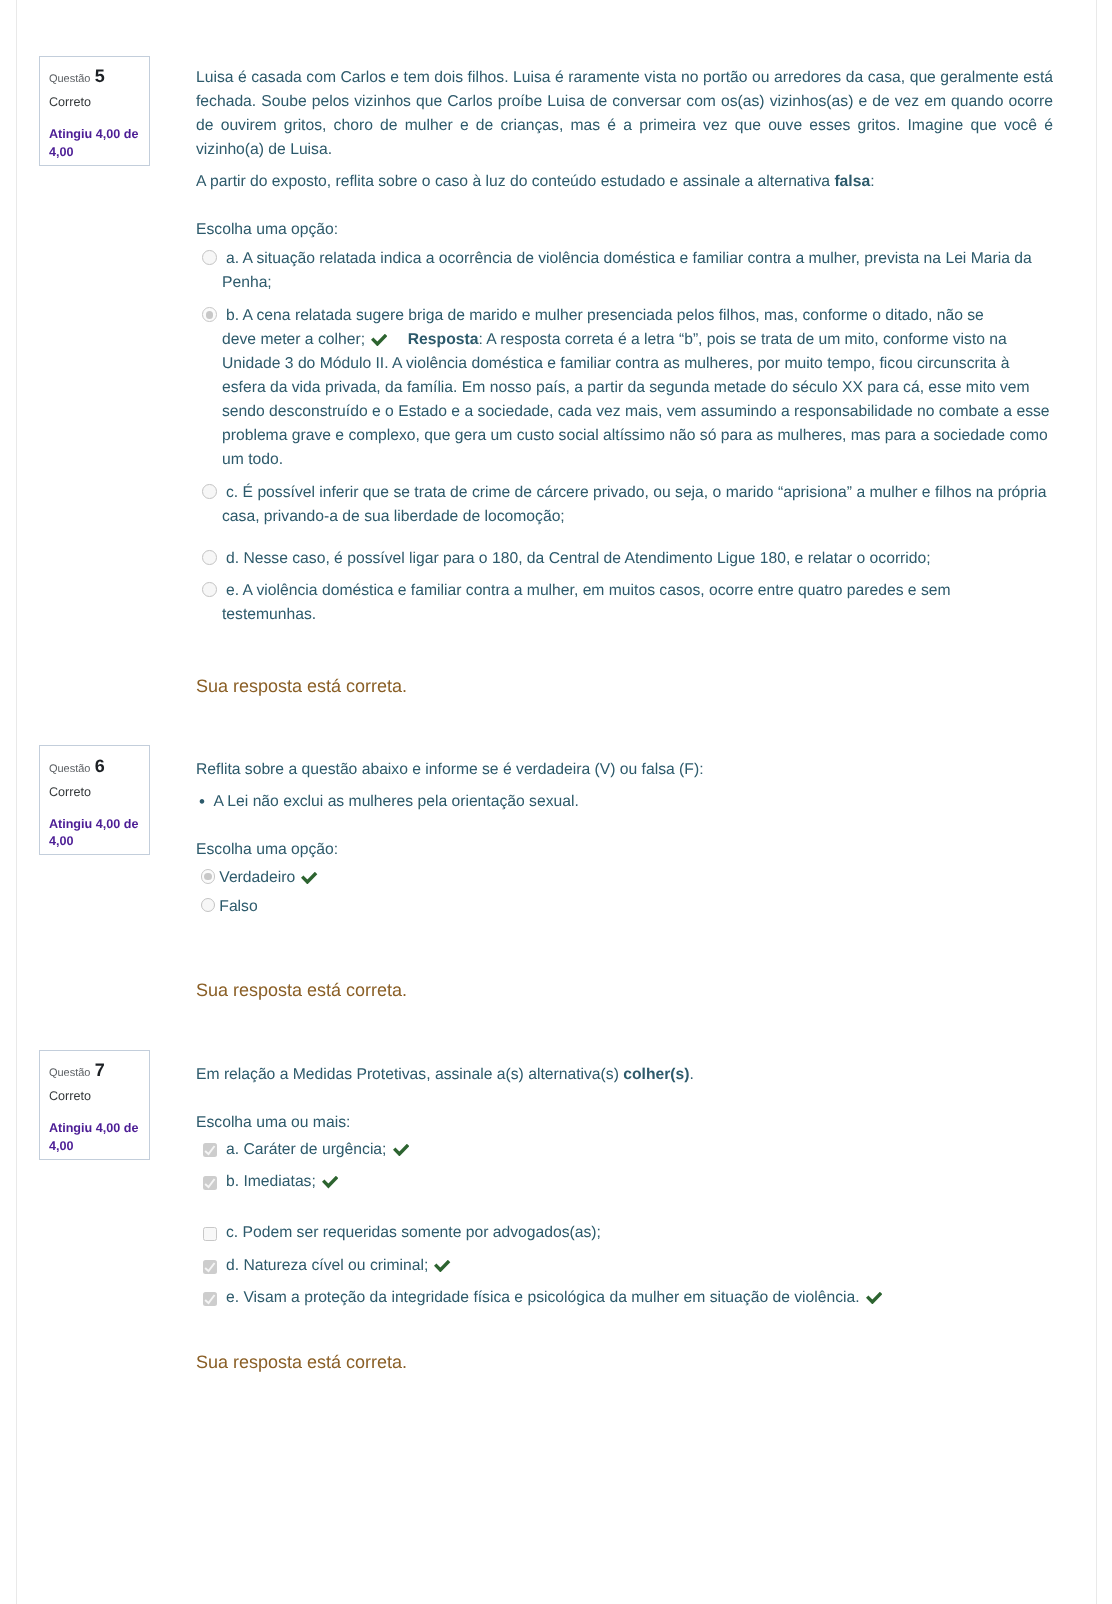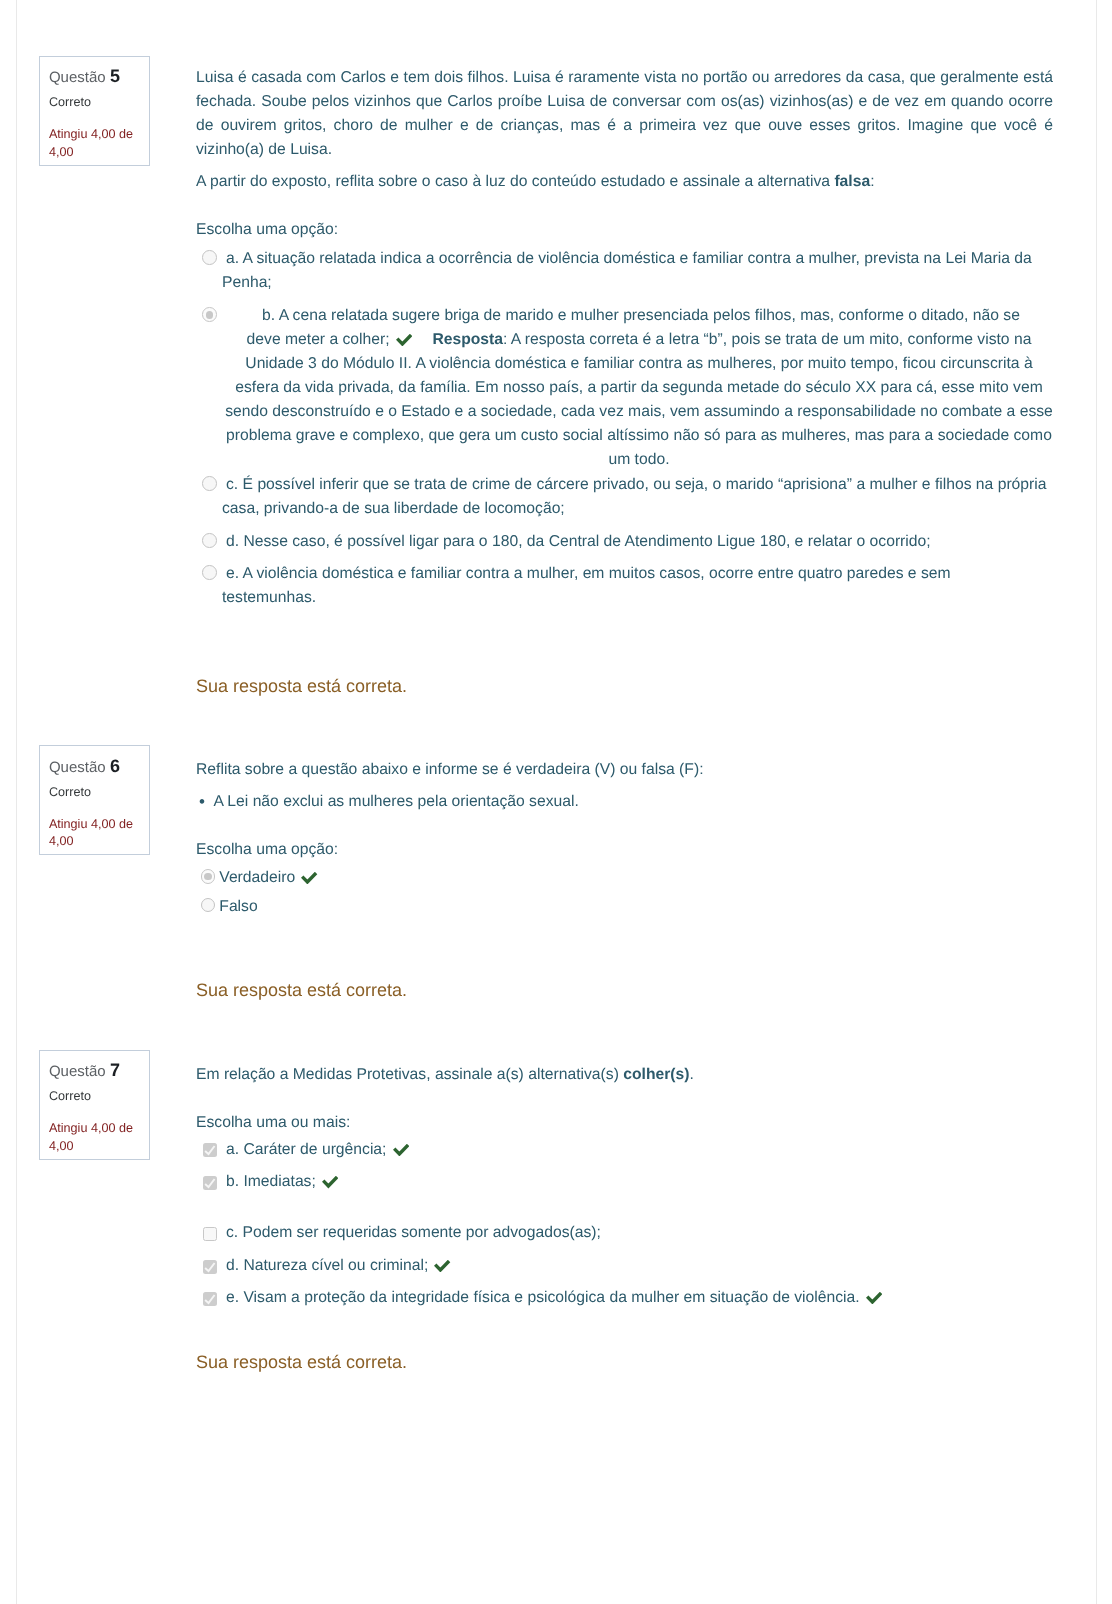--- a/index.html
+++ b/index.html
@@ -22,24 +22,24 @@
   .info {
     position:absolute; left:39.3px; top:0; width:111.2px; height:110px;
     border:1px solid #c3cedb; background:#fff;
     padding:0 0 0 9.5px;
     box-sizing:border-box;
   }
   .info .row { margin:0; }
   .info .r1 { position:absolute; left:8.6px; top:11.6px; line-height:17px; }
   .info .r2 { position:absolute; left:8.6px; top:39.2px; line-height:13px; }
   .info .r3 { position:absolute; left:8.6px; top:69.4px; line-height:17.7px; width:95px; }
-  .info .lbl { font-size:15px; color:#5b5f63; }
+  .info .lbl { font-size:11px; color:#5b5f63; }
   .info .num { font-size:18px; font-weight:700; color:#1c2024; }
   .info .state { font-size:12.6px; color:#333739; }
-  .info .grade { font-size:12.6px; color:#7f1d1d; }
+  .info .grade { font-size:12.6px; color:#4c1d95;font-weight:bold; }
 
   .qbody { position:absolute; left:196px; top:0; width:860px; }
   .para { margin:0; line-height:24px; color:#2d5a6b; white-space:pre; }
   .para.justified { white-space:normal; text-align:justify; text-align-last:justify; width:857px; }
   .gap-stem { height:8px; }
   .gap-instr { height:24px; }
   .gap-choose { height:5px; }
   .gap-bullets { height:8px; }
   b, strong { font-weight:700; }
 
@@ -103,37 +103,37 @@
           <div class="answers">
             <div class="opt" style="margin-bottom: 9px;">
               <span class="ctrl">
                 <span class="radio"></span>
               </span>
               <div class="lines">
                 <div class="para"><span>a. A situação relatada indica a ocorrência de violência doméstica e familiar contra a mulher, prevista na Lei Maria da</span></div>
                 <div class="para"><span>Penha;</span></div>
               </div>
             </div>
-            <div class="opt" style="margin-bottom: 1px; text-align: center;">
+            <div class="opt" style="margin-bottom: 9px;">
               <span class="ctrl">
                 <span class="radio on"></span>
               </span>
               <div class="lines">
                 <div class="para"><span>b. A cena relatada sugere briga de marido e mulher presenciada pelos filhos, mas, conforme o ditado, não se</span></div>
                 <div class="para"><span>deve meter a colher; </span><span class="tick"><svg width="16.4" height="12.2" viewBox="0 0 16.4 12.2">
                       <path d="M2.4 5.9 L6.4 10.0 L13.9 2.2" stroke="#2d6430" stroke-width="3.4" fill="none" stroke-linecap="square" stroke-linejoin="miter"></path>
                     </svg></span><span class="tickpad"></span><b>Resposta</b><span>: A resposta correta é a letra “b”, pois se trata de um mito, conforme visto na</span></div>
                 <div class="para"><span>Unidade 3 do Módulo II. A violência doméstica e familiar contra as mulheres, por muito tempo, ficou circunscrita à</span></div>
                 <div class="para"><span>esfera da vida privada, da família. Em nosso país, a partir da segunda metade do século XX para cá, esse mito vem</span></div>
                 <div class="para"><span>sendo desconstruído e o Estado e a sociedade, cada vez mais, vem assumindo a responsabilidade no combate a esse</span></div>
                 <div class="para"><span>problema grave e complexo, que gera um custo social altíssimo não só para as mulheres, mas para a sociedade como</span></div>
                 <div class="para"><span>um todo.</span></div>
               </div>
             </div>
-            <div class="opt" style="margin-bottom: 9px;">
+            <div class="opt" style="margin-bottom: 18px;">
               <span class="ctrl">
                 <span class="radio"></span>
               </span>
               <div class="lines">
                 <div class="para"><span>c. É possível inferir que se trata de crime de cárcere privado, ou seja, o marido “aprisiona” a mulher e filhos na própria</span></div>
                 <div class="para"><span>casa, privando-a de sua liberdade de locomoção;</span></div>
               </div>
             </div>
             <div class="opt" style="margin-bottom: 7.8px;">
               <span class="ctrl">

